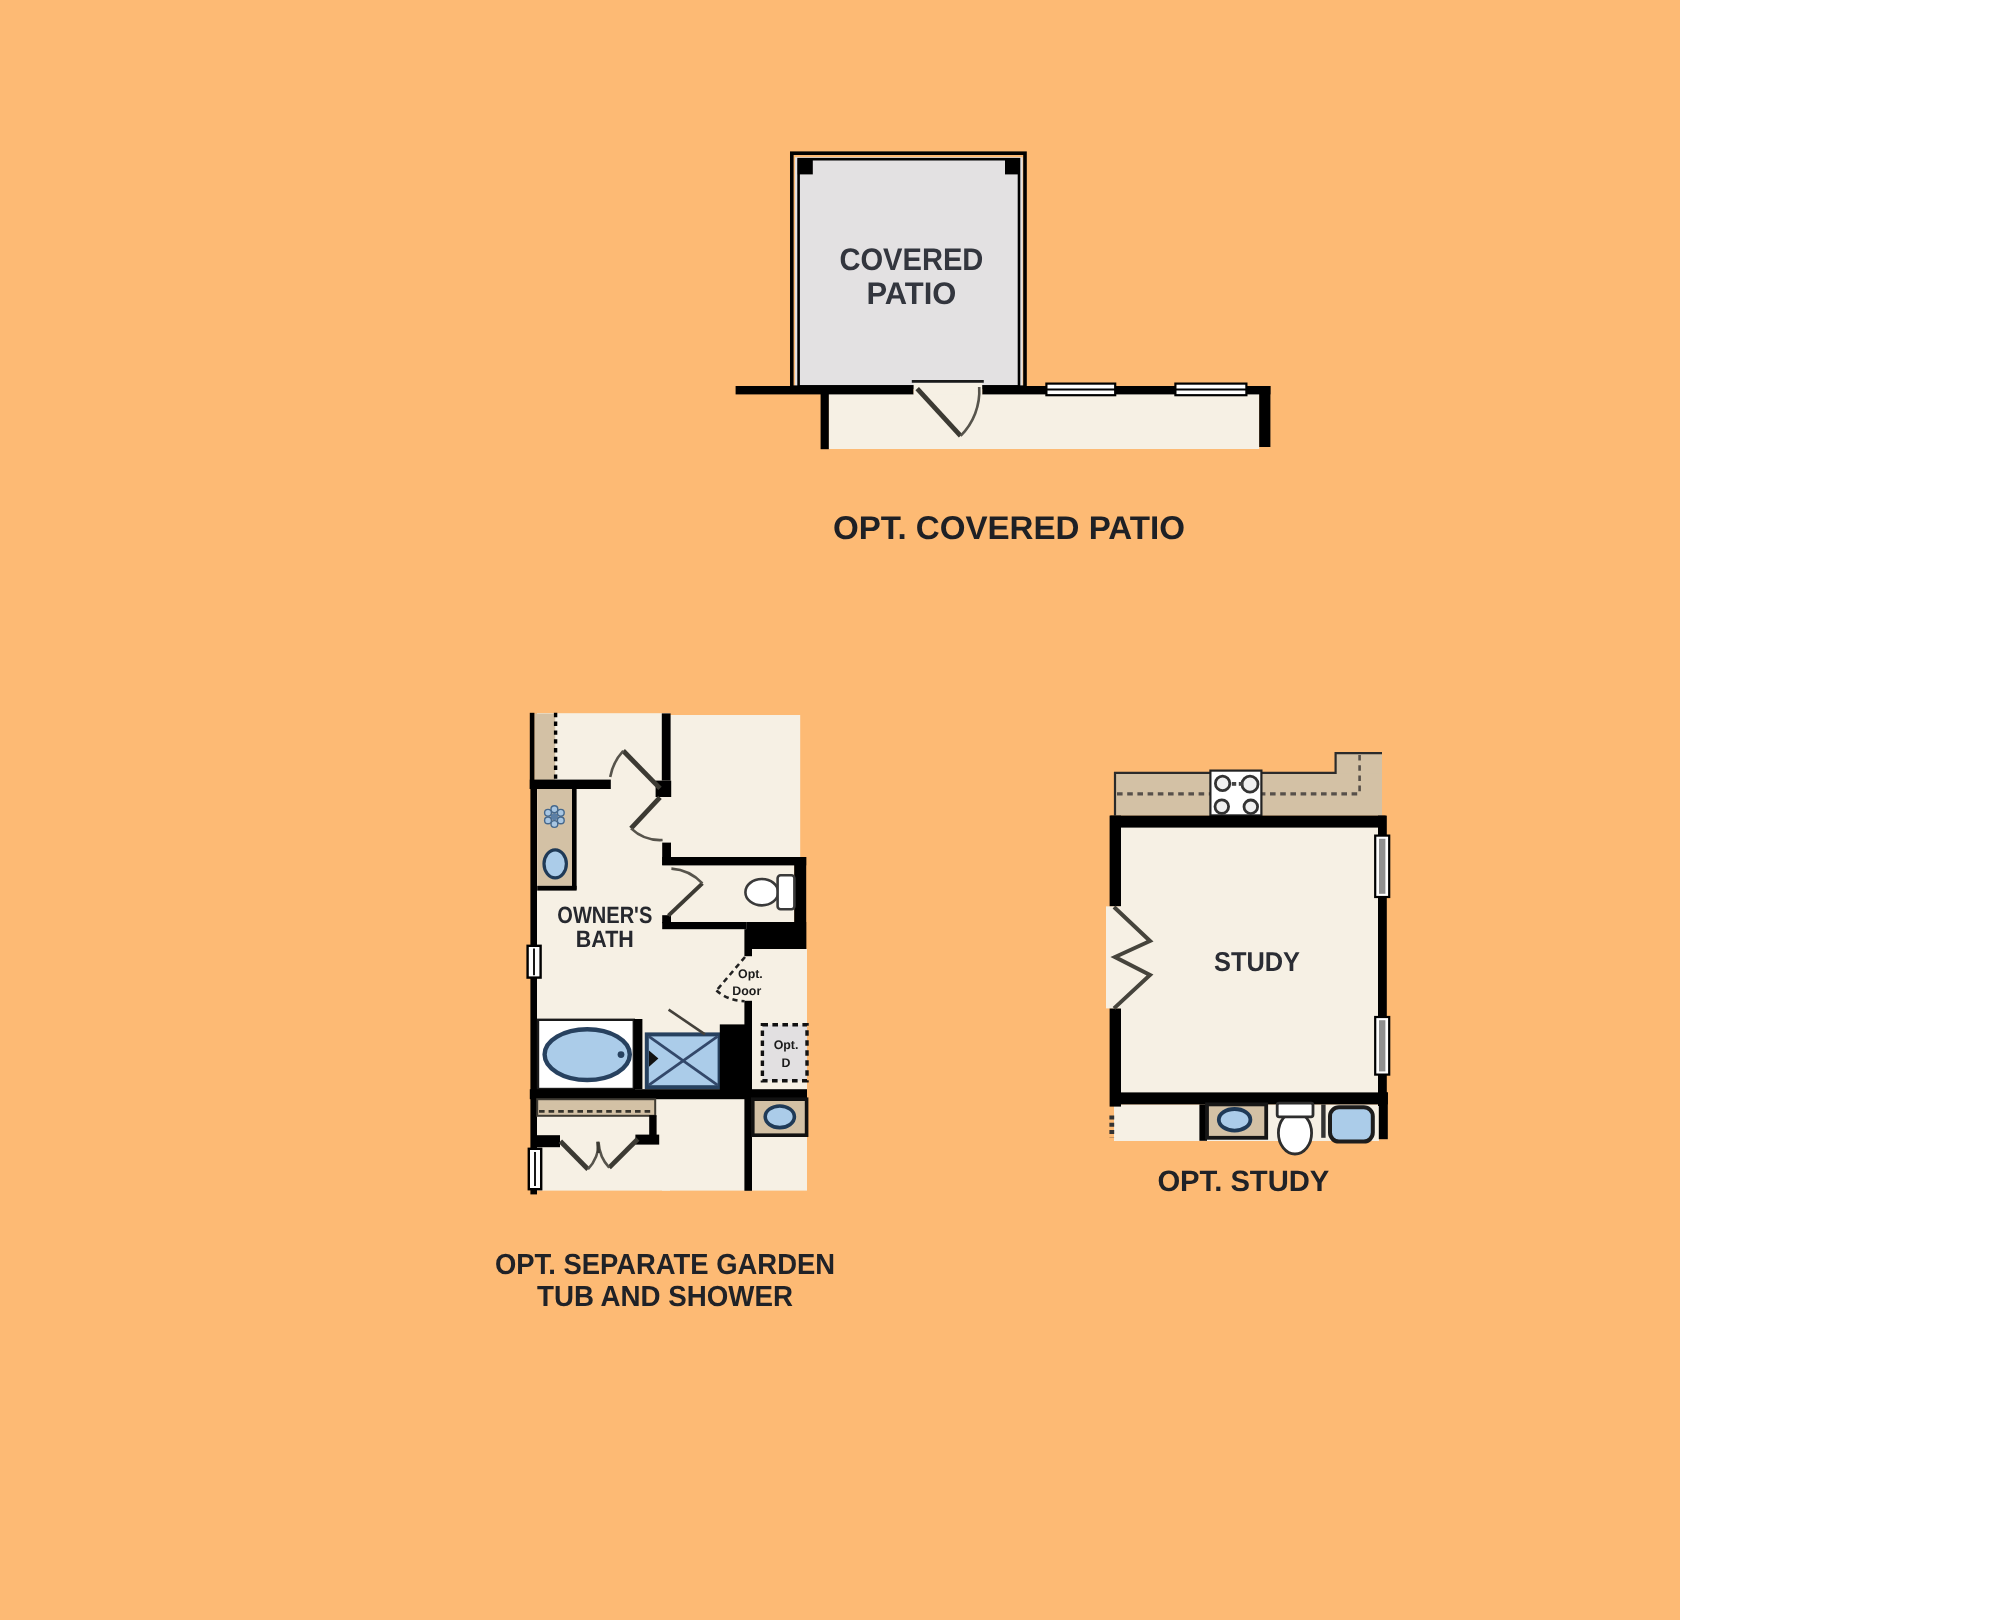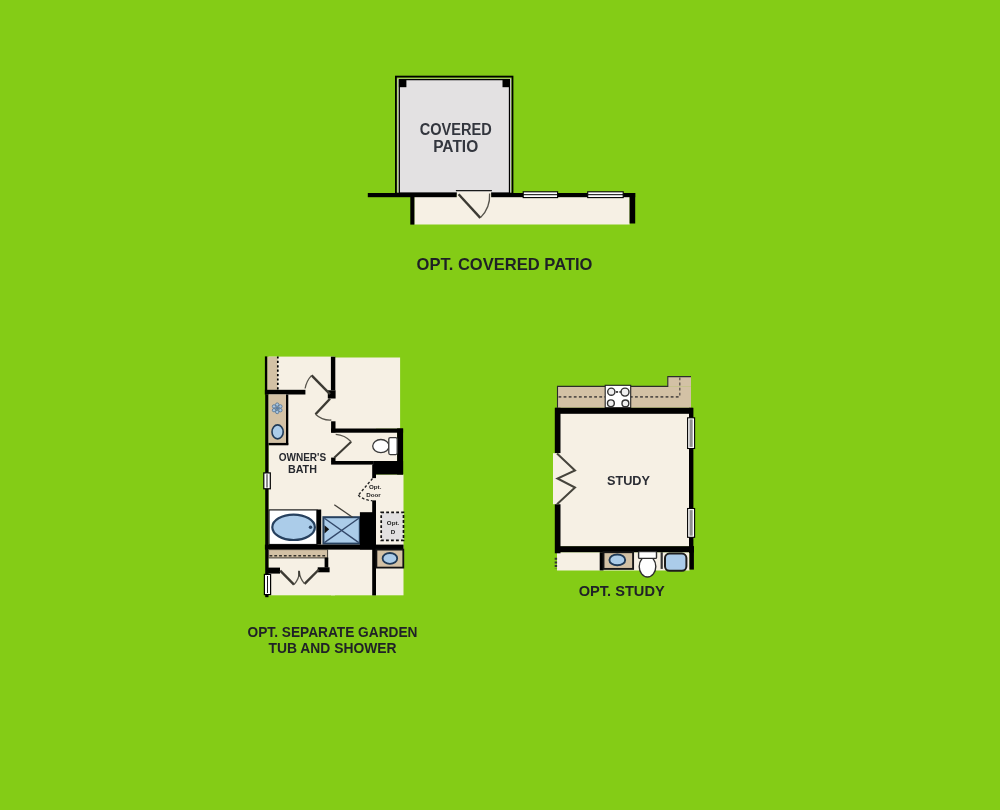--- a/index.html
+++ b/index.html
@@ -1,16 +1,16 @@
 <!DOCTYPE html>
 <html><head>
 <meta charset="utf-8">
 <style>
 html,body{margin:0;padding:0;background:#ffffff;}
-#page{position:relative;width:1000px;height:810px;background:#84cc16;overflow:hidden;}
+#page{position:relative;width:840px;height:810px;background:#fdba74;overflow:hidden;}
 svg{position:absolute;top:0;left:0;}
 text{font-family:"Liberation Sans",sans-serif;font-weight:bold;}
 </style>
 </head>
 <body>
 <div id="page">
 <svg width="1000" height="810" viewBox="0 0 1000 810">
 
 <g>
         <rect x="414.3" y="196.9" width="215.3" height="27.6" fill="#f6f0e4"></rect>

